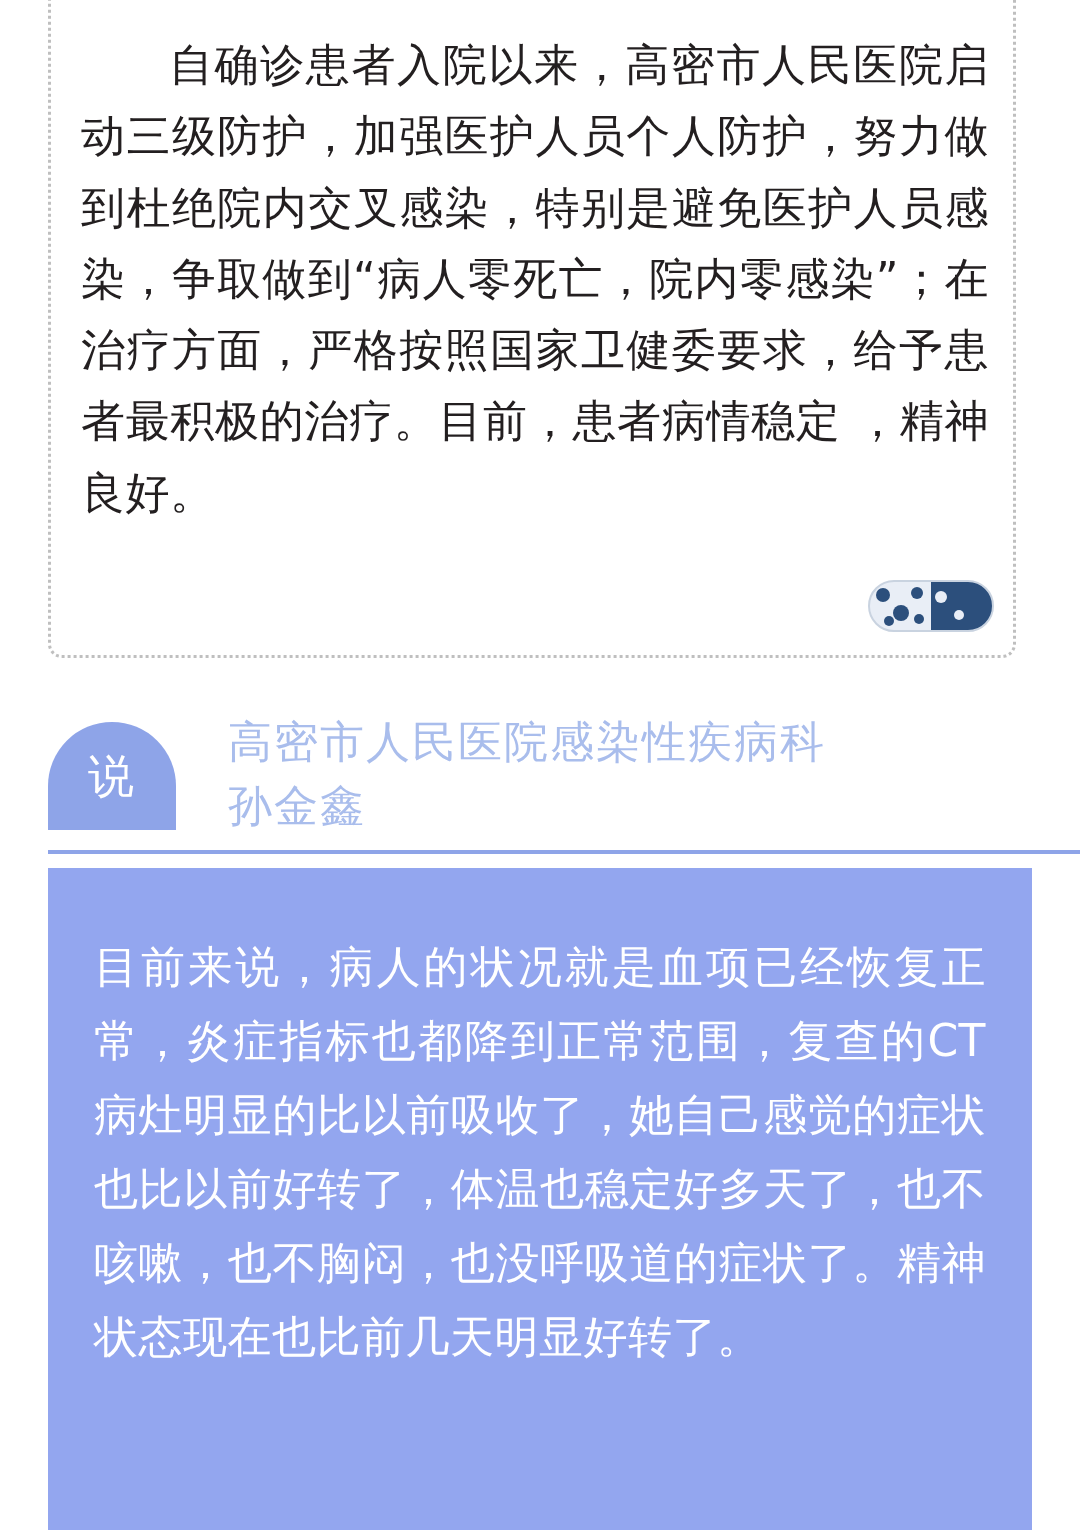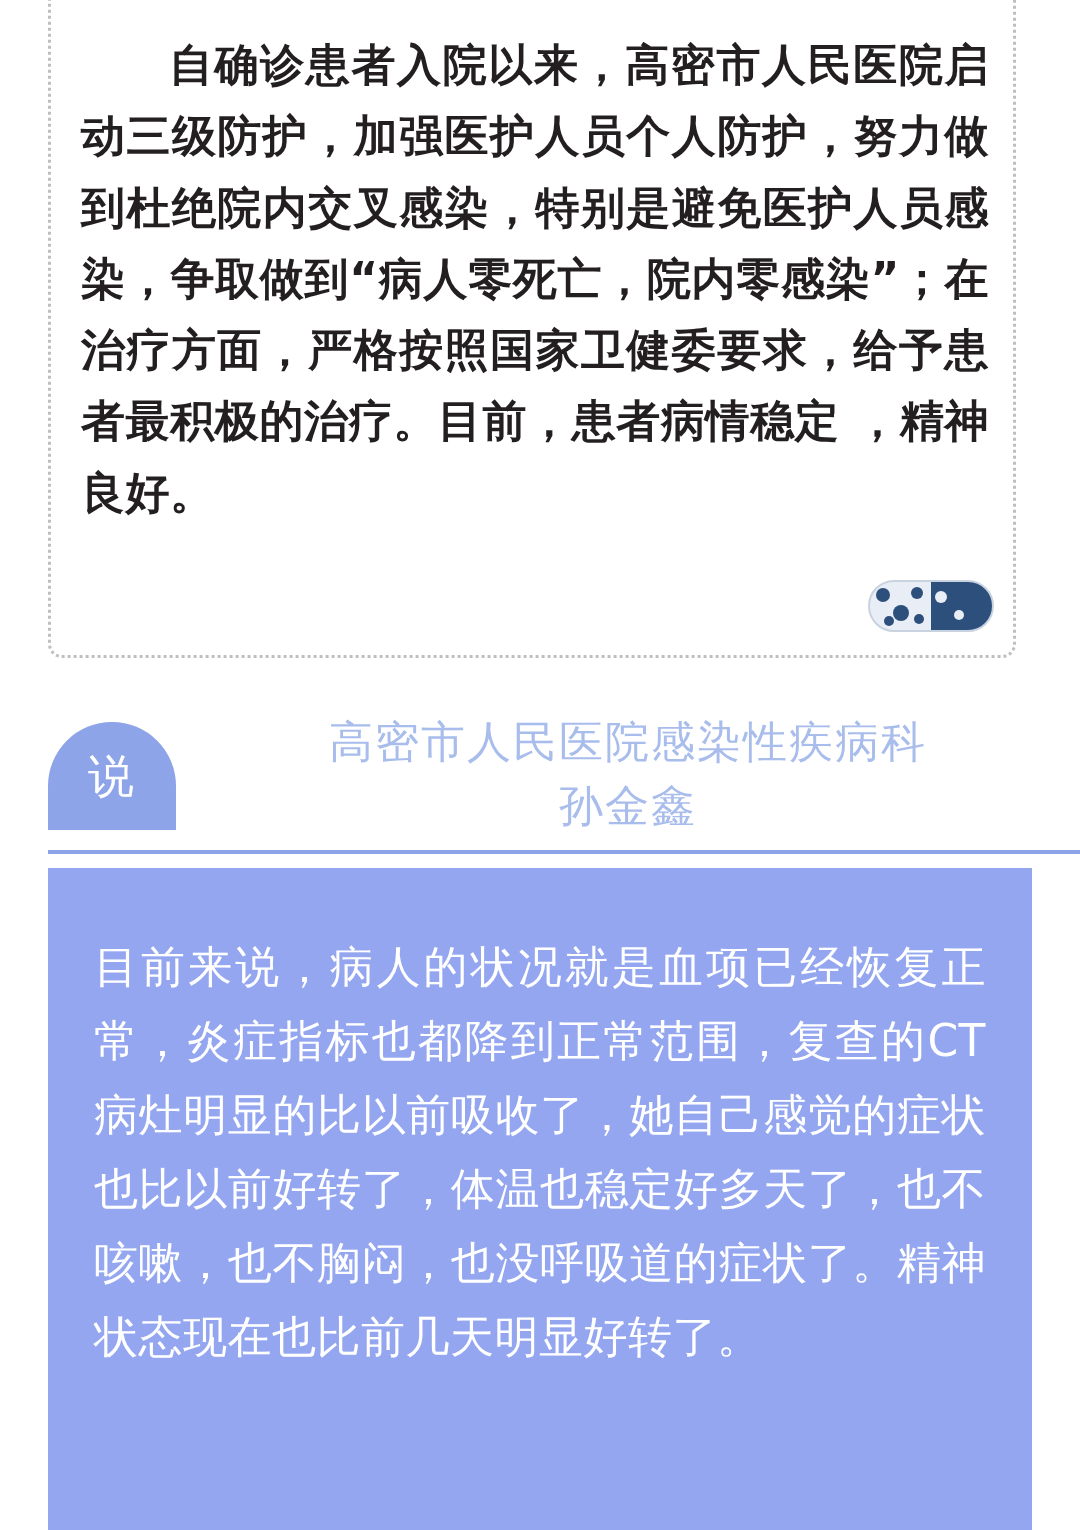--- a/index.html
+++ b/index.html
@@ -31,21 +31,21 @@
     position: absolute;
     left: 30px;
     top: 40px;
     width: 908px;
     font-size: 44px;
     line-height: 1.62;
     color: #231f20;
     letter-spacing: 0.5px;
     text-align: justify;
     text-indent: 2em;
-    font-weight: 700;
+    font-weight: 400;
   }
 
   
   .pill-icon {
     position: absolute;
     right: 18px;
     bottom: 22px;
     width: 128px;
     height: 54px;
   }
@@ -70,21 +70,20 @@
     font-size: 46px;
     line-height: 108px;
     text-align: center;
     letter-spacing: 2px;
   }
   .speaker-name {
     position: absolute;
     left: 180px;
     top: 10px;
     width: 800px;
-    text-align: center;
     color: #a9bdec;
     font-size: 44px;
     line-height: 1.45;
     letter-spacing: 2px;
   }
   .speaker-rule {
     position: absolute;
     left: 48px;
     top: 850px;
     width: 1032px;

